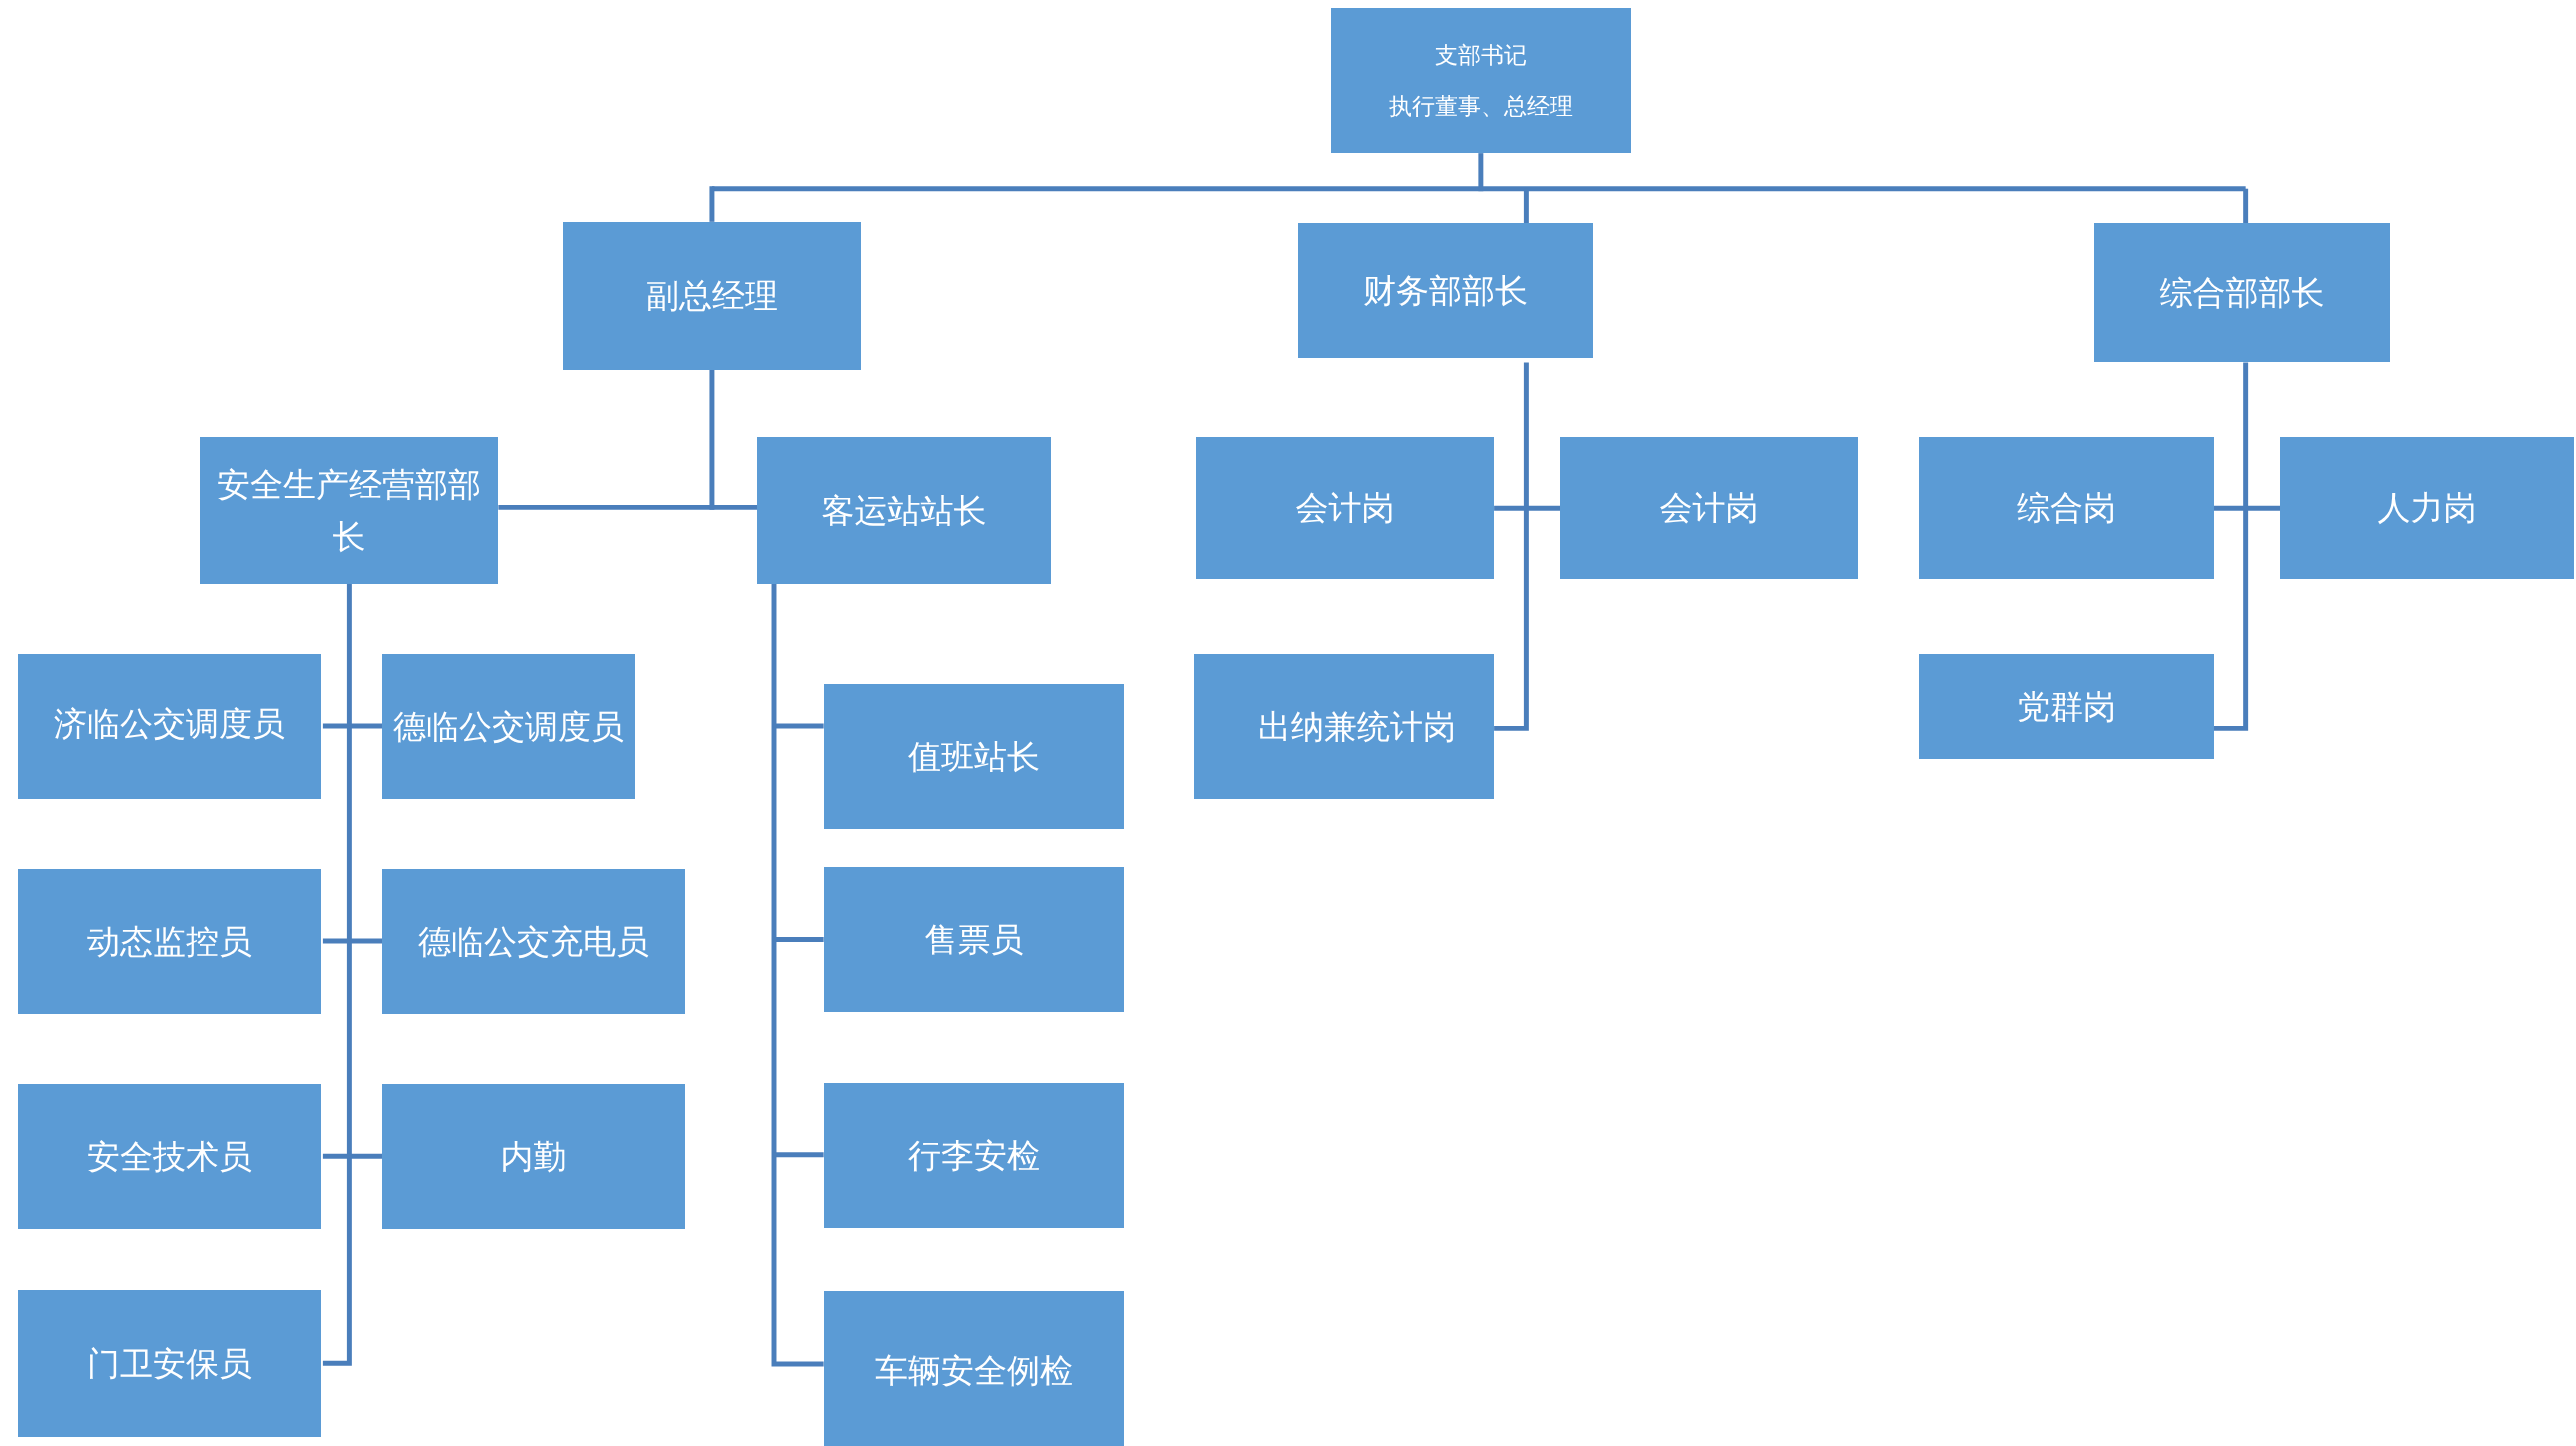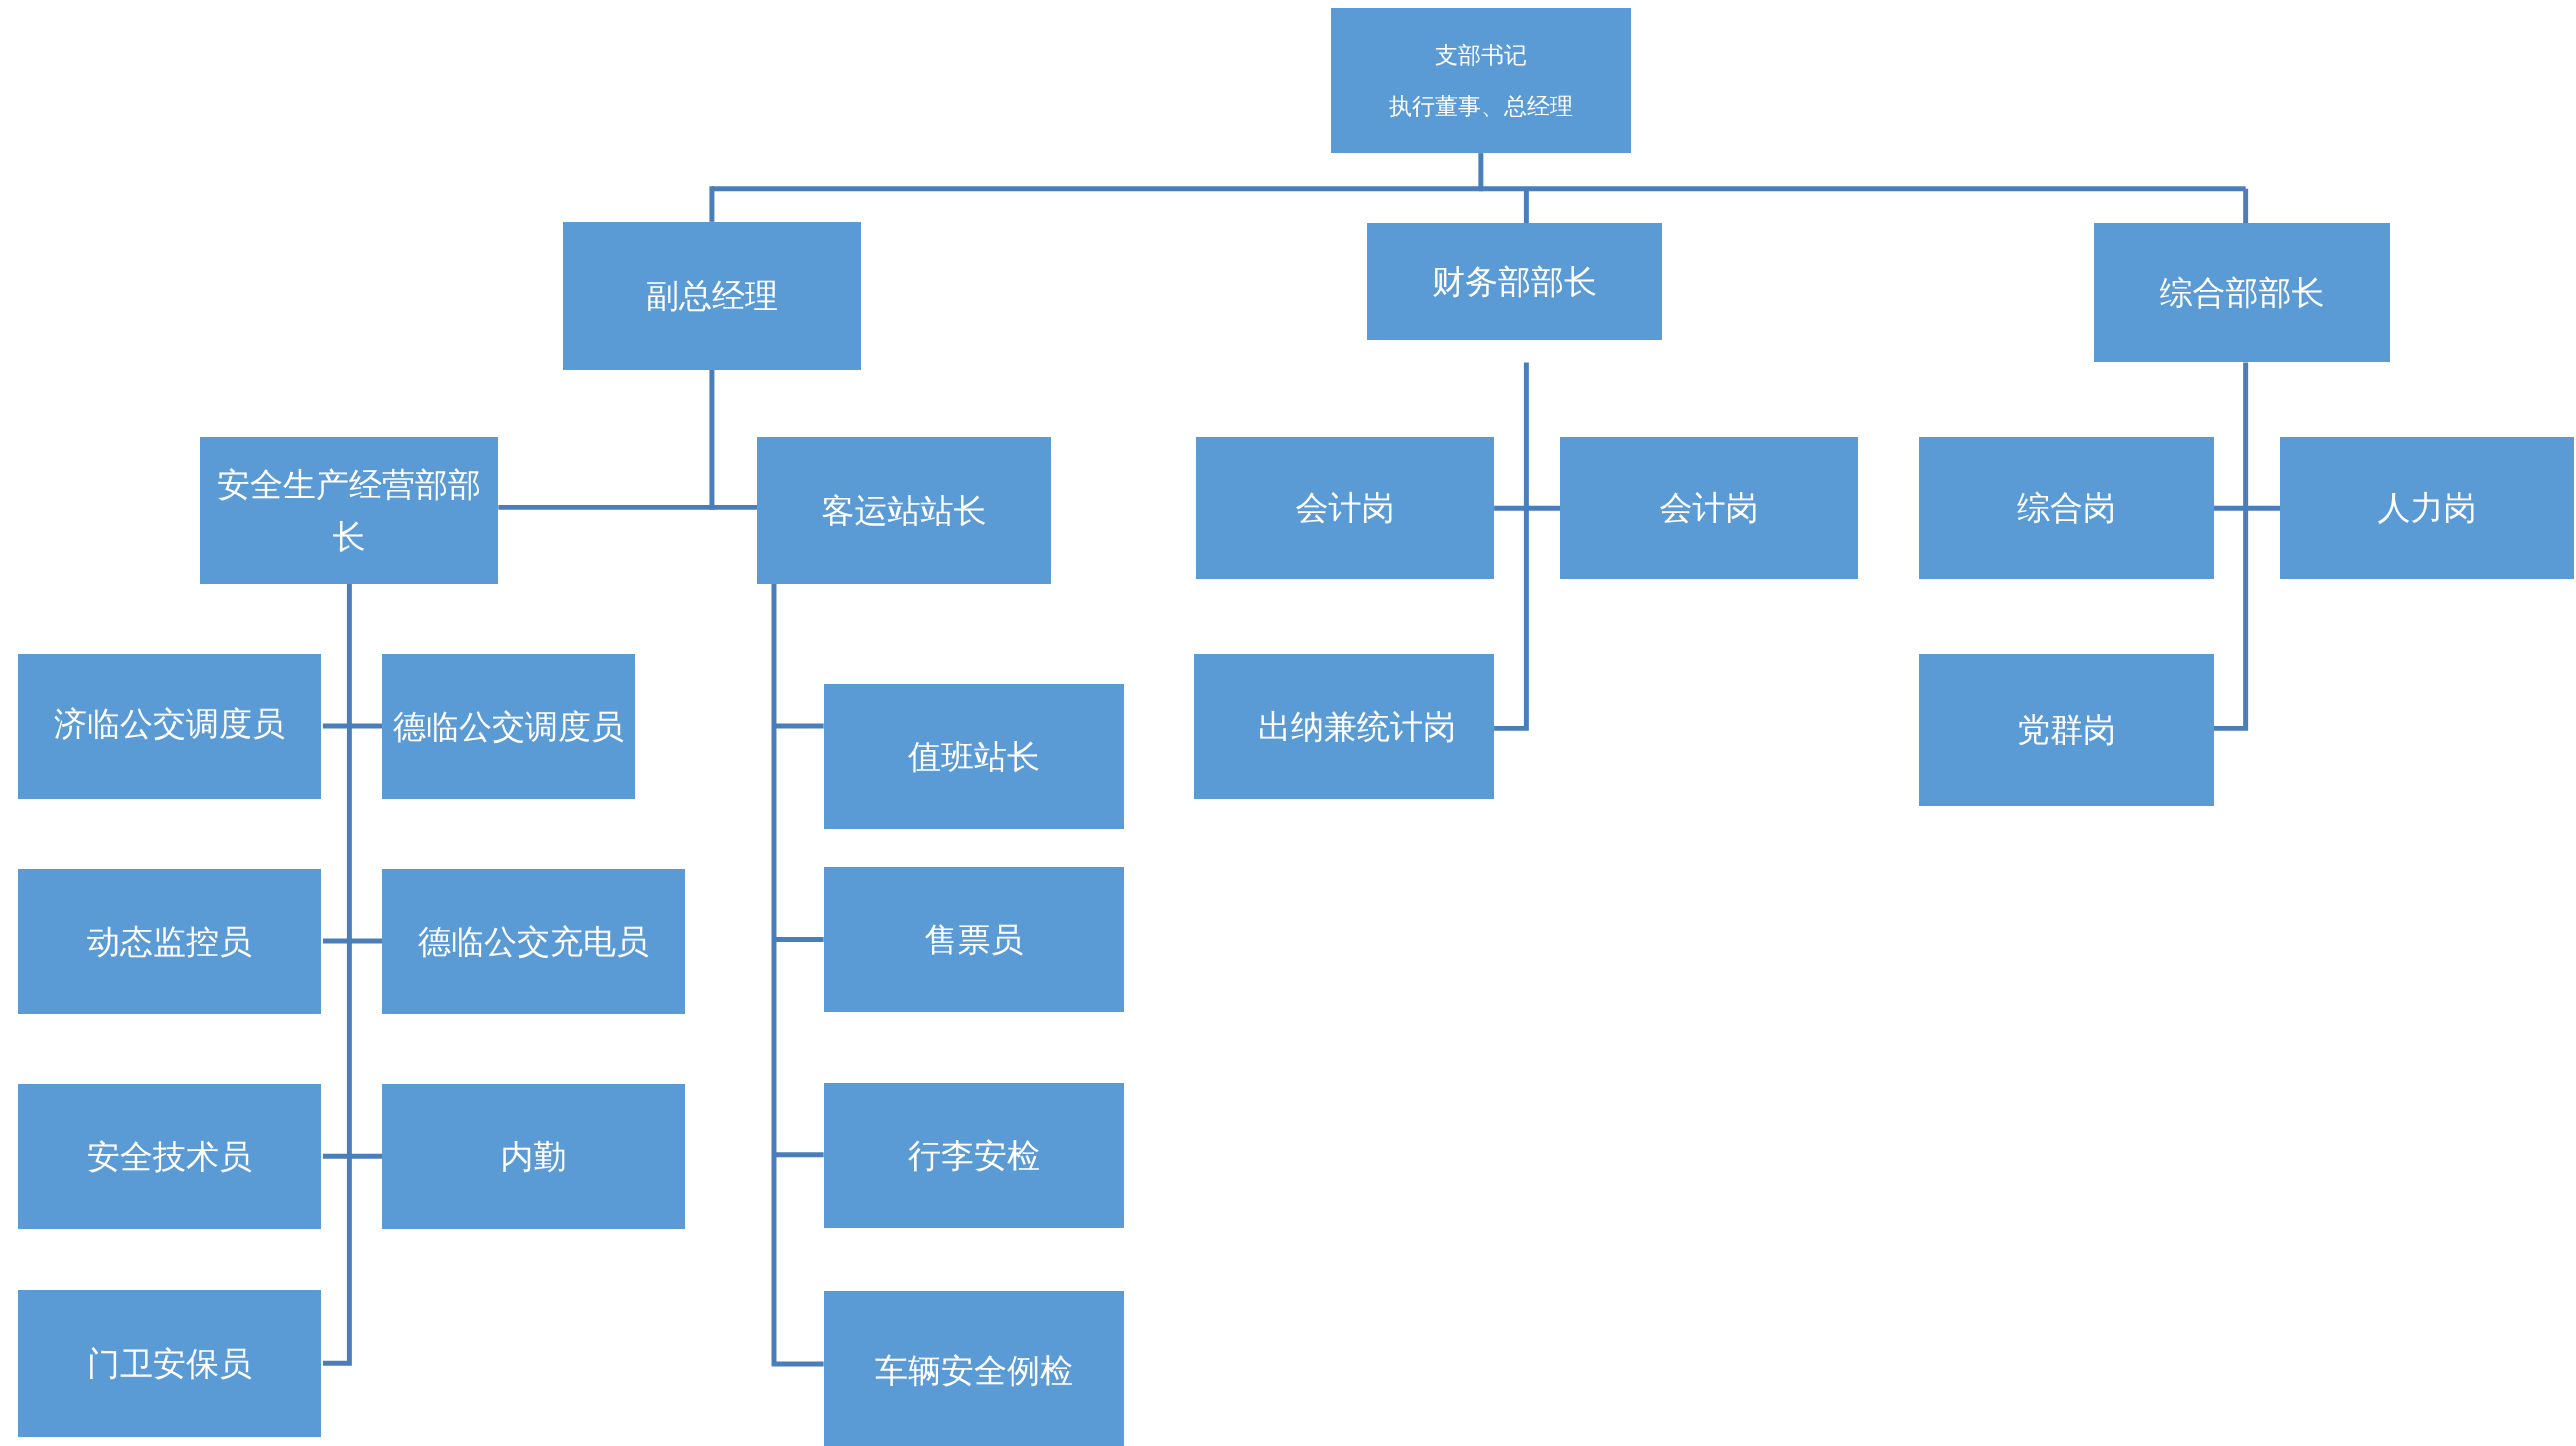--- a/index.html
+++ b/index.html
@@ -74,36 +74,36 @@
     <line x1="1805" y1="614" x2="1885" y2="614"></line>
 
     <polyline points="2713,438 2713,880 2674,880"></polyline>
     <line x1="2674" y1="614" x2="2755" y2="614"></line>
   </svg>
 
   <div class="node node-root" style="left:1331px; top:8.3px; width:300px; height:145px;">支部书记
 执行董事、总经理</div>
 
   <div class="node" style="left:563px; top:222px; width:298px; height:148px;">副总经理</div>
-  <div class="node" style="left:1367px; top:223px; width:295px; height:117px;">财务部部长</div>
+  <div class="node" style="left:1298px; top:223px; width:295px; height:135px;">财务部部长</div>
   <div class="node" style="left:2094px; top:223px; width:296px; height:139px;">综合部部长</div>
 
   <div class="node" style="left:200px; top:437px; width:298px; height:147px;">安全生产经营部部
 长</div>
   <div class="node" style="left:757px; top:437px; width:294px; height:147px;">客运站站长</div>
   <div class="node" style="left:1196px; top:437px; width:298px; height:142px;">会计岗</div>
   <div class="node" style="left:1560px; top:437px; width:298px; height:142px;">会计岗</div>
   <div class="node" style="left:1919px; top:437px; width:295px; height:142px;">综合岗</div>
   <div class="node" style="left:2280px; top:437px; width:294px; height:142px;">人力岗</div>
 
   <div class="node" style="left:18px; top:654px; width:303px; height:145px;font-family:Liberation Mono, monospace;">济临公交调度员</div>
   <div class="node" style="left:382px; top:654px; width:253px; height:145px;">德临公交调度员</div>
   <div class="node" style="left:824px; top:684px; width:300px; height:145px;">值班站长</div>
   <div class="node" style="left:1194px; top:654px; width:300px; height:145px;padding-left:26px;">出纳兼统计岗</div>
-  <div class="node" style="left:1919px; top:654px; width:295px; height:152px;text-align:right;">党群岗</div>
+  <div class="node" style="left:1919px; top:654px; width:295px; height:105px;text-align:right;">党群岗</div>
 
   <div class="node" style="left:18px; top:869px; width:303px; height:145px;">动态监控员</div>
   <div class="node" style="left:382px; top:869px; width:303px; height:145px;">德临公交充电员</div>
   <div class="node" style="left:824px; top:867px; width:300px; height:145px;">售票员</div>
 
   <div class="node" style="left:18px; top:1084px; width:303px; height:145px;">安全技术员</div>
   <div class="node" style="left:382px; top:1084px; width:303px; height:145px;">内勤</div>
   <div class="node" style="left:824px; top:1083px; width:300px; height:145px;">行李安检</div>
 
   <div class="node" style="left:18px; top:1290px; width:303px; height:147px;">门卫安保员</div>

